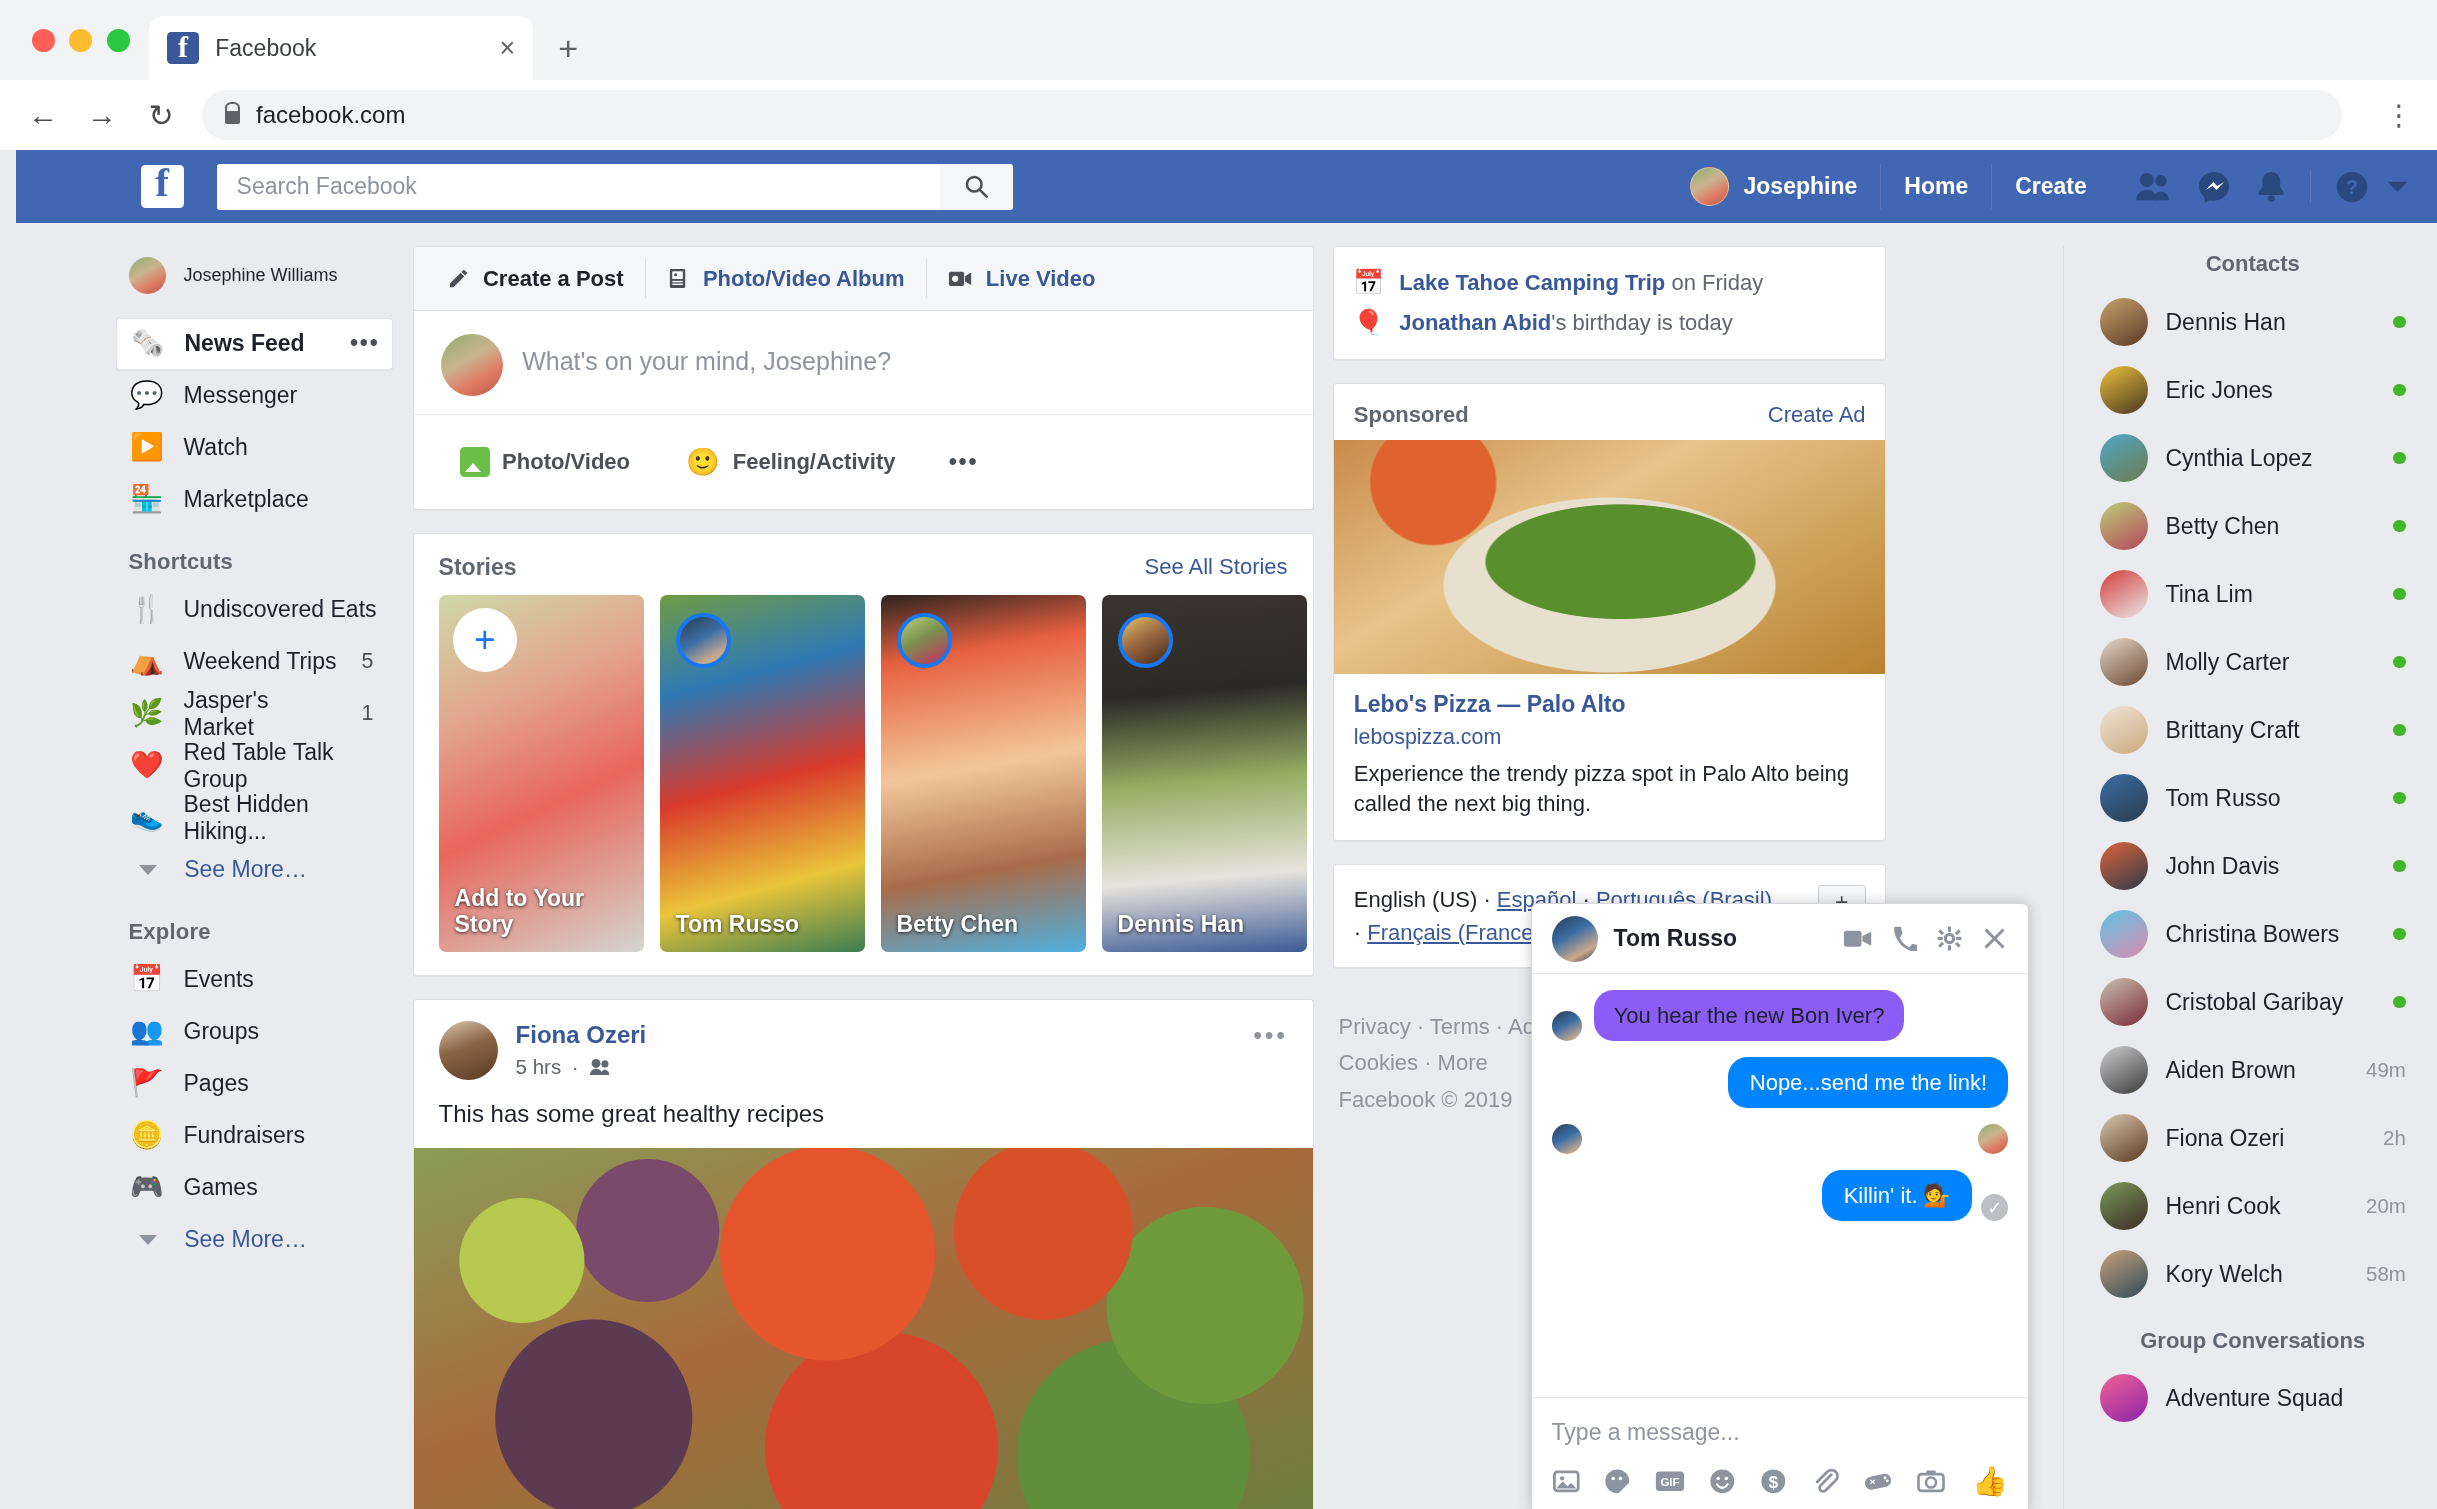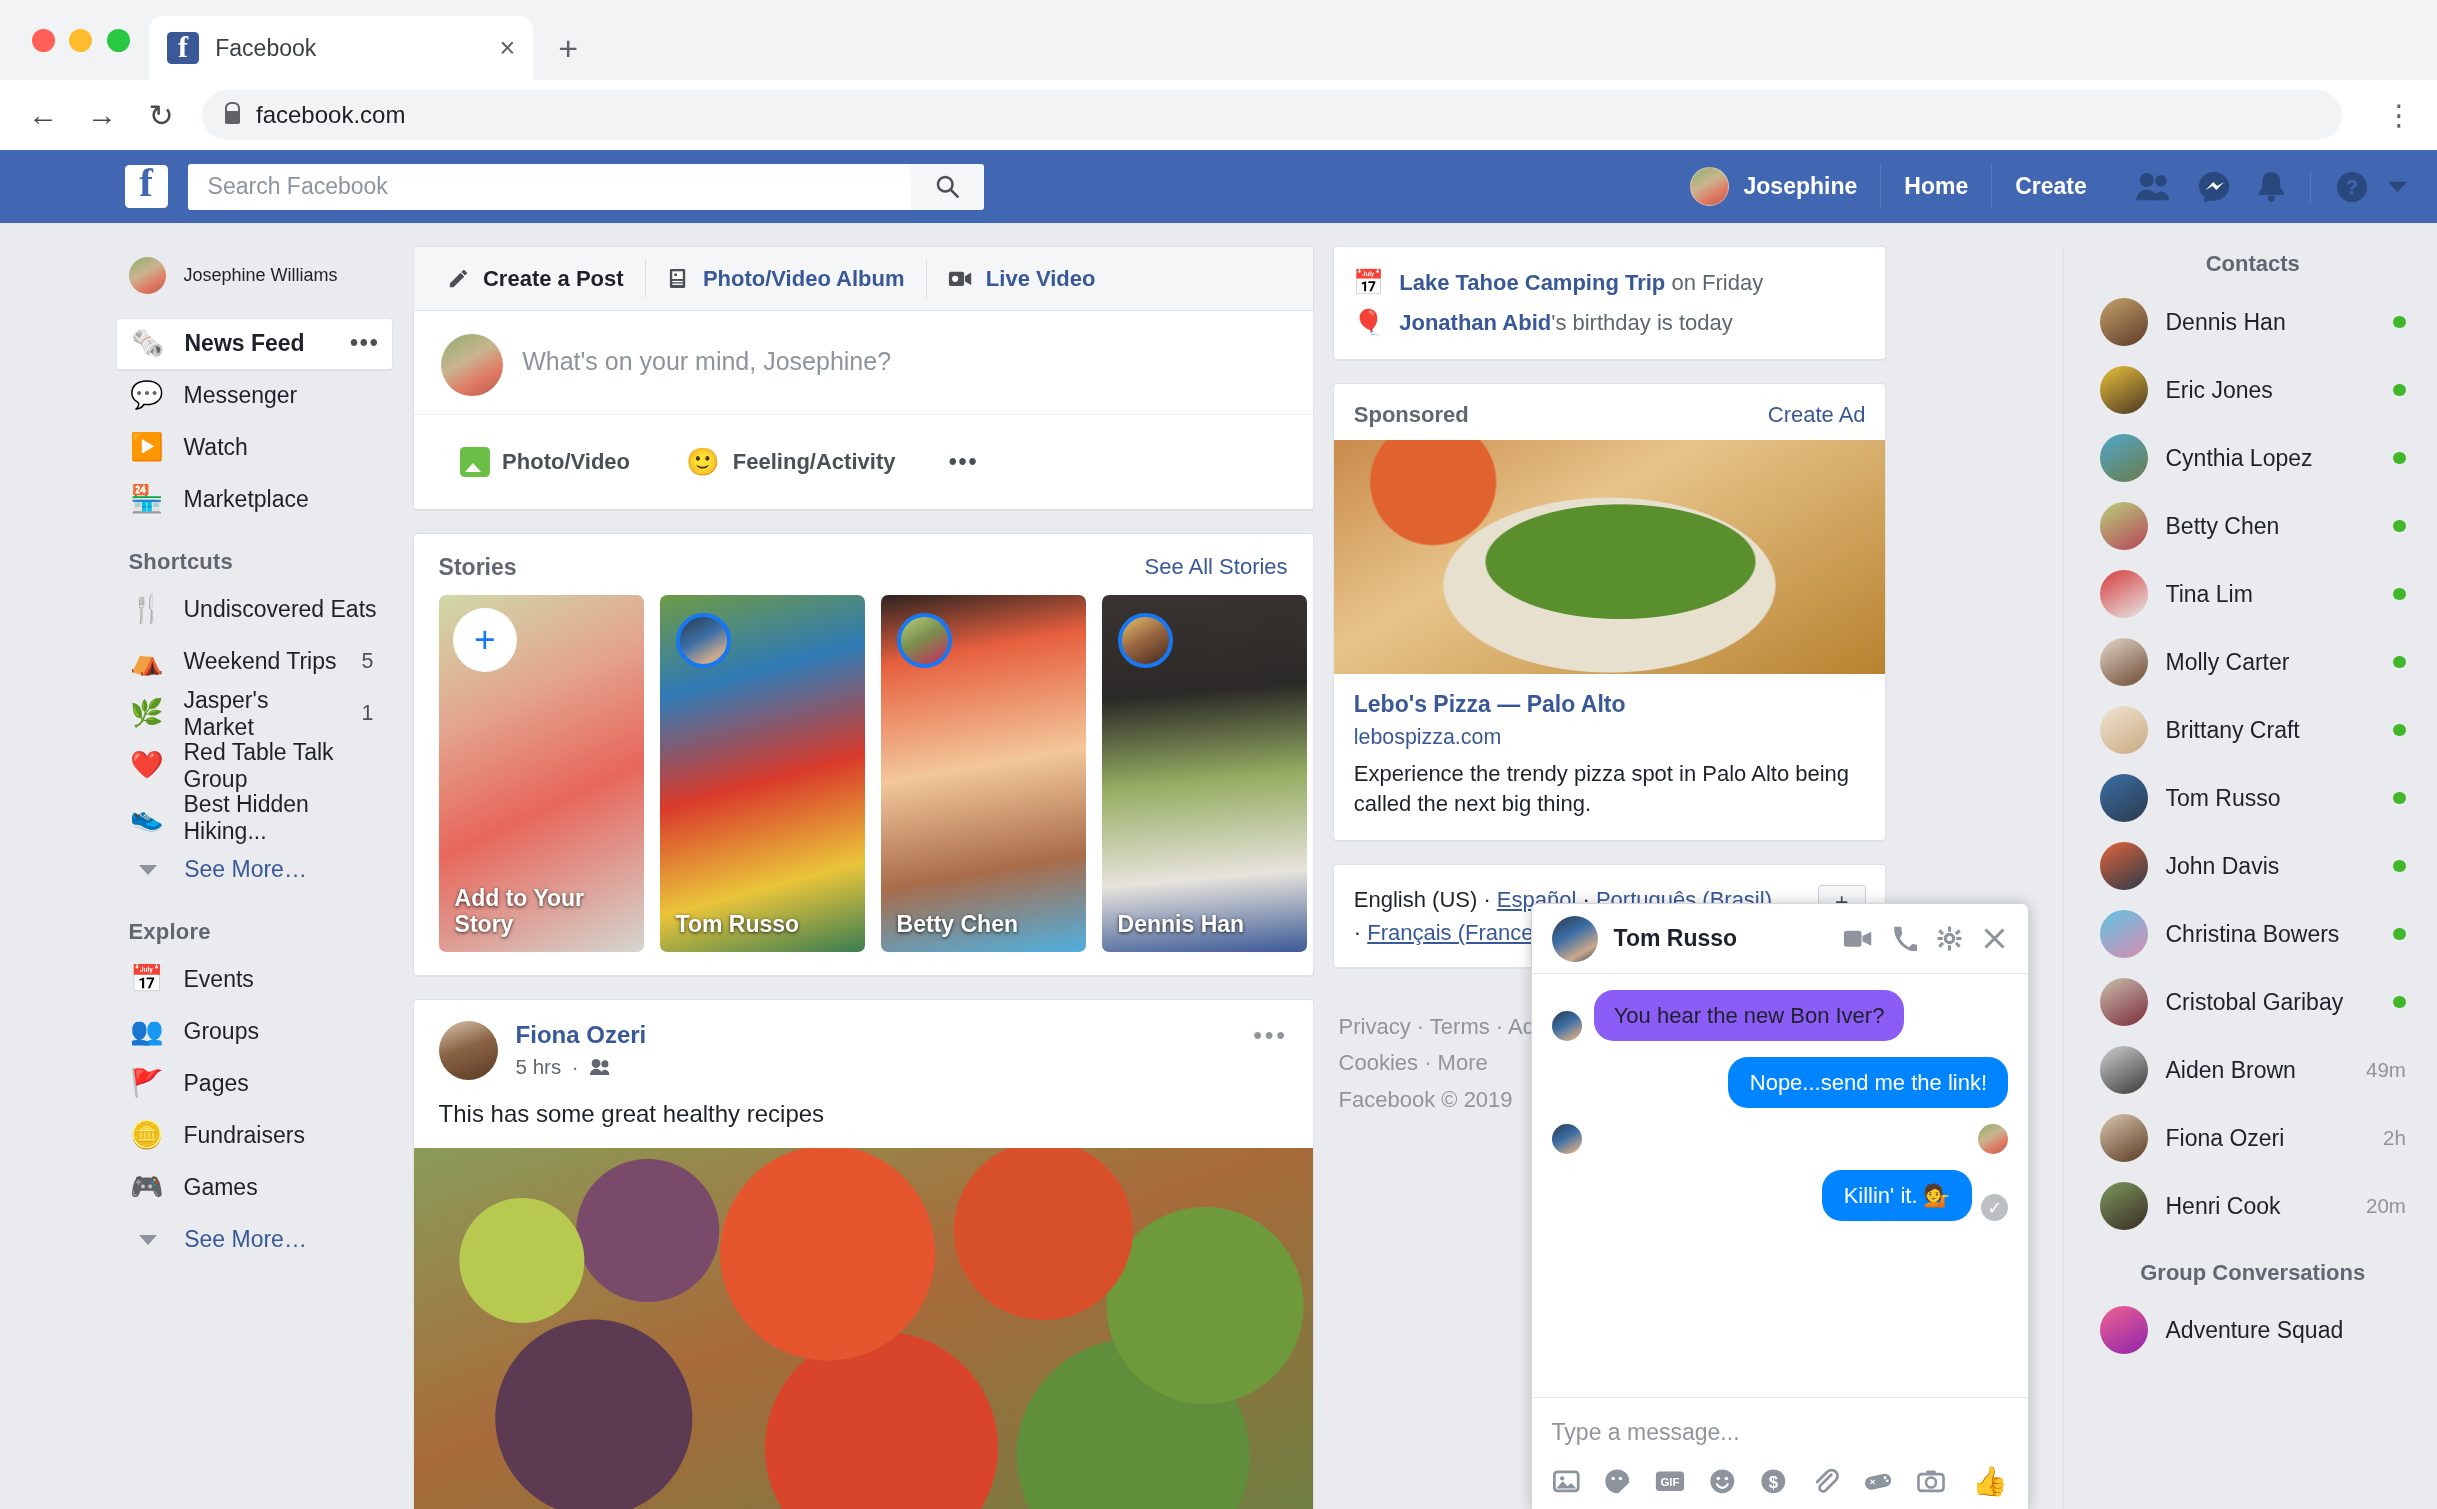--- a/index.html
+++ b/index.html
@@ -50,21 +50,21 @@
     content: ""; position: absolute; width: 11.6px; height: 9.8px;
     border: 2.7px solid #5f6368; border-bottom: none;
     border-radius: 6.2px 6.2px 0 0; left: -0.4px; top: -9.8px;
   }
   .url-text { font-size: 24px; color: #202124; }
   .kebab-v { font-size: 28.6px; color: #5f6368; margin-left: 19.6px; letter-spacing: 0; }
 
   
   .fb-bar {
     height: 73px; background: #4267b2; display: flex; align-items: center;
-    padding: 0 28.6px 0 125px; gap: 2px;
+    padding: 0 28.6px 0 125px; gap: 15px; margin-left: 16px;
   }
   .fb-logo {
     width: 43px; height: 43px; background: #fff; border-radius: 4.5px;
     position: relative; flex: none;
   }
   .fb-logo::after {
     content: "f"; position: absolute; color: #4267b2;
     font-family: "Liberation Serif", serif; font-weight: bold;
     font-size: 41px; left: 14.3px; top: -3.6px; line-height: 43px;
   }
@@ -670,20 +670,25 @@
         <div class="contact-row">
           <span class="c-avatar" style="background: linear-gradient(150deg, rgb(217, 198, 174) 0%, rgb(90, 58, 34) 100%);"></span>
           <span>Fiona Ozeri</span>
           <span class="c-time">2h</span>
         </div>
         <div class="contact-row">
           <span class="c-avatar" style="background: linear-gradient(150deg, rgb(124, 154, 92) 0%, rgb(58, 43, 36) 100%);"></span>
           <span>Henri Cook</span>
           <span class="c-time">20m</span>
         </div>
+        <div class="contact-row">
+          <span class="c-avatar" style="background: linear-gradient(150deg, rgb(200, 162, 122) 0%, rgb(47, 74, 90) 100%);"></span>
+          <span>Kory Welch</span>
+          <span class="c-time">58m</span>
+        </div>
       </div>
     <div class="contacts-head" style="padding-top:19.6px">Group Conversations</div>
     <div id="groups-list">
         <div class="contact-row">
           <span class="c-avatar" style="background: linear-gradient(150deg, rgb(240, 98, 146) 0%, rgb(142, 36, 170) 100%);"></span>
           <span>Adventure Squad</span>
         </div>
       </div>
 
   </div>

